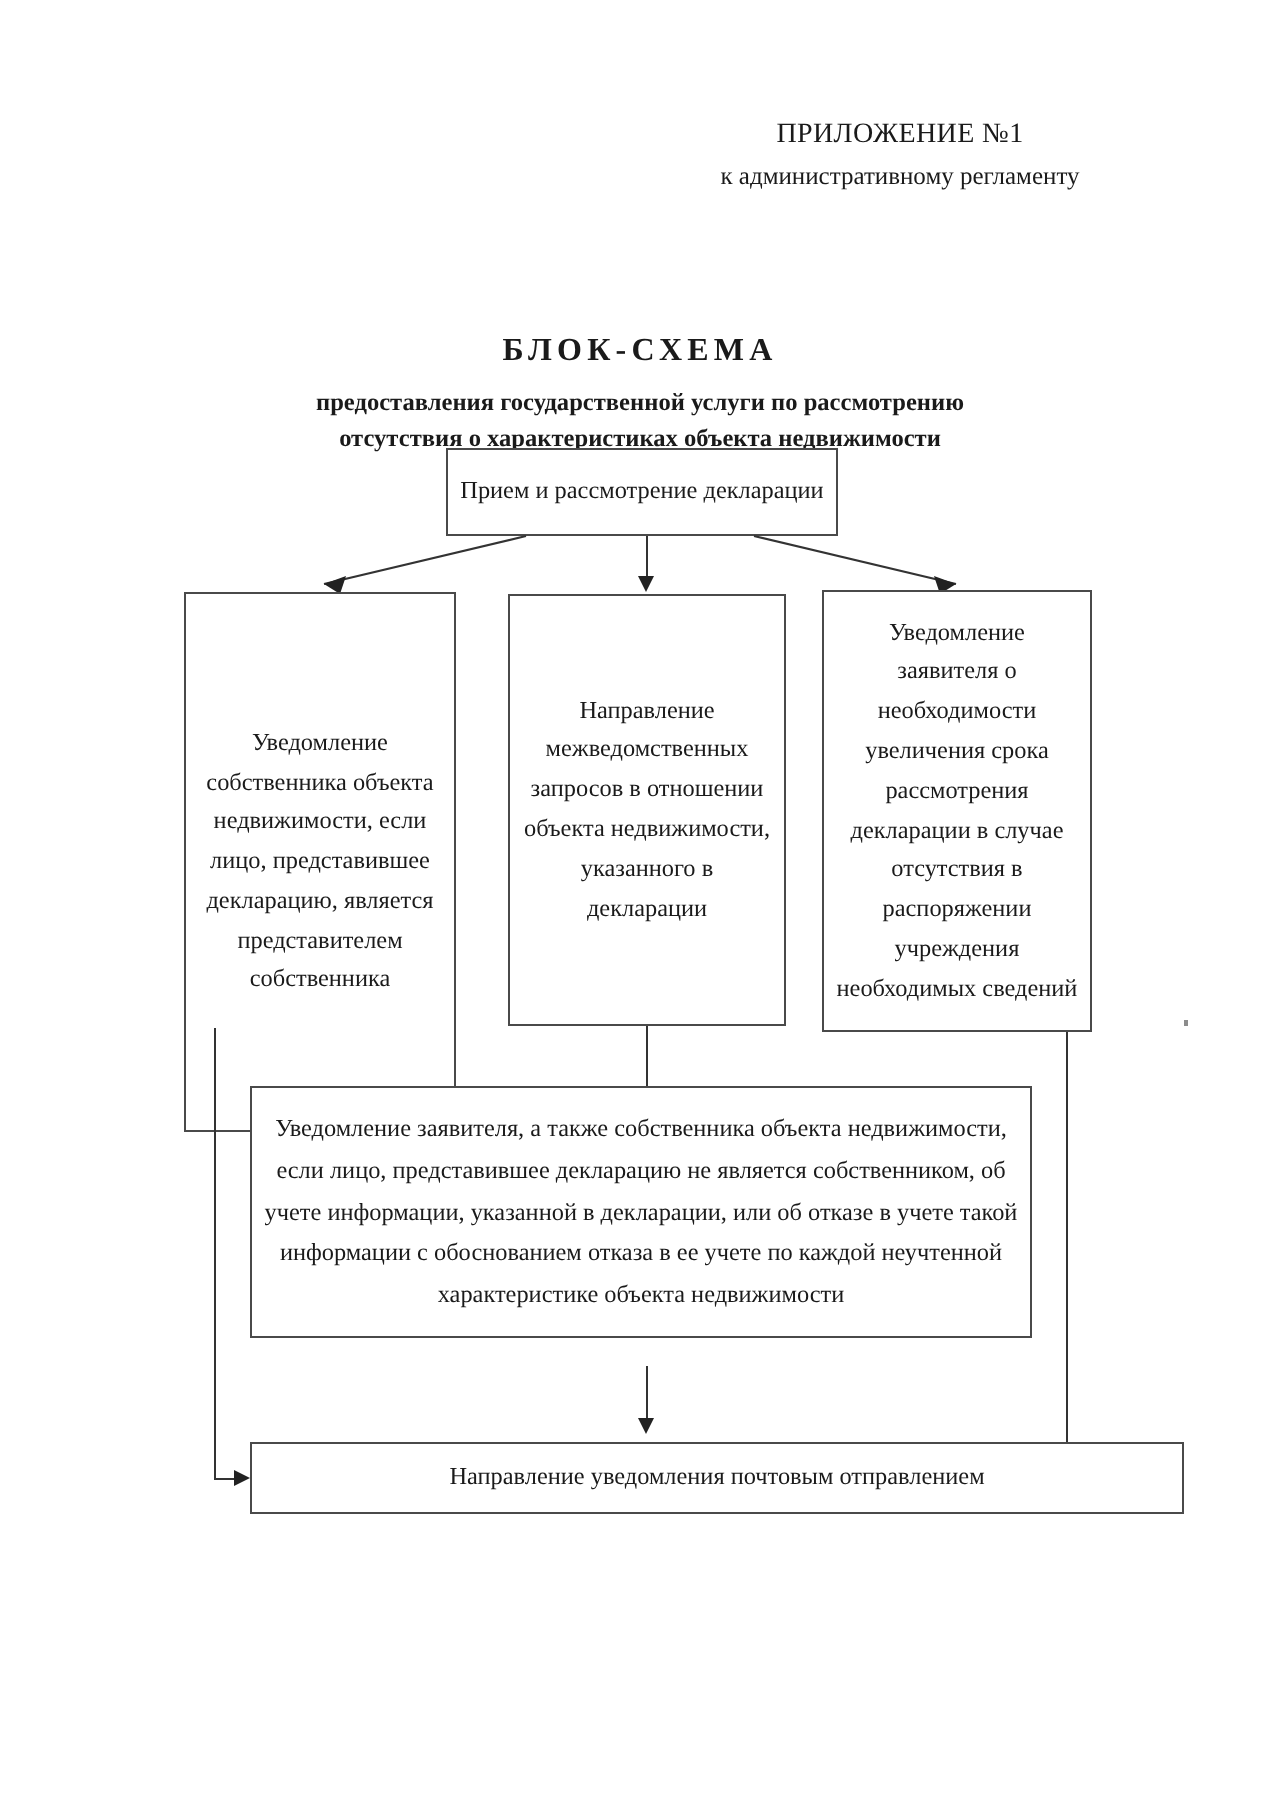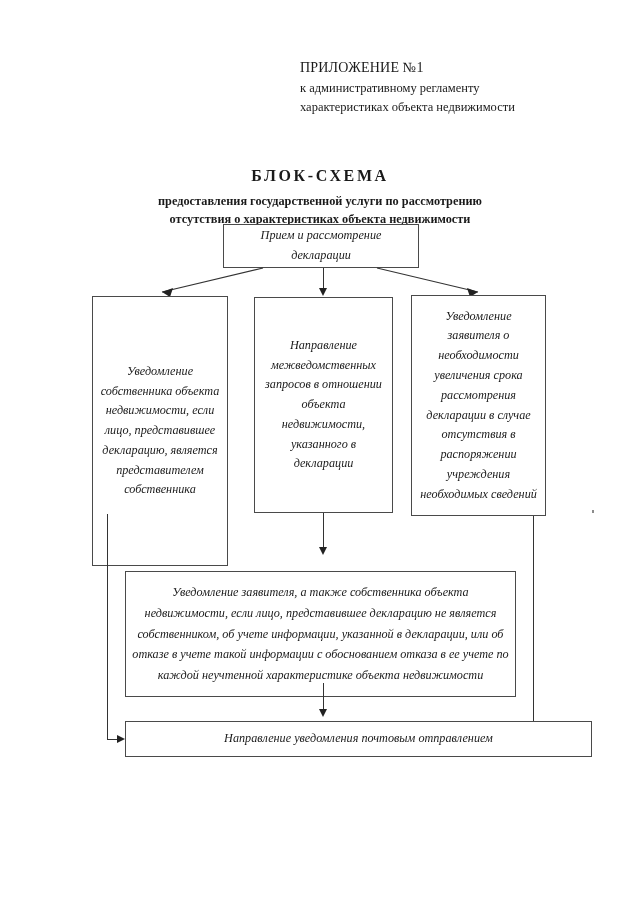--- a/index.html
+++ b/index.html
@@ -20,20 +20,21 @@
     background: #ffffff;
     overflow: hidden;
   }
 
   
   .header-block {
     position: absolute;
     left: 300px;
     top: 57px;
     width: 300px;
+    text-align: center;
     font-size: 12.5px;
     line-height: 1.55;
   }
   .header-line-1 {
     font-size: 14px;
     letter-spacing: 0.2px;
   }
 
   
   .title-block {
@@ -64,29 +65,28 @@
     box-sizing: border-box;
     border: 1px solid #4a4a4a;
     background: #ffffff;
     display: flex;
     align-items: center;
     justify-content: center;
     text-align: center;
     font-size: 12.2px;
     line-height: 1.62;
     padding: 4px 6px;
-    font-style: italic;
   }
   .box span { display: block; width: 100%; }
 
   #box-intake  { left: 223px; top: 224px;  width: 196px; height: 44px; }
   #box-owner   { left: 92px;  top: 296px;  width: 136px; height: 270px; }
   #box-request { left: 254px; top: 297px;  width: 139px; height: 216px; }
   #box-extend  { left: 411px; top: 295px;  width: 135px; height: 221px; }
-  #box-notice  { left: 125px; top: 571px;  width: 391px; height: 126px;
+  #box-notice  { left: 125px; top: 543px;  width: 391px; height: 126px;
                  line-height: 1.72; }
   #box-postal  { left: 125px; top: 721px;  width: 467px; height: 36px; }
 
   
   .vline {
     position: absolute;
     width: 0;
     border-left: 1px solid #333;
   }
   .hline {
@@ -128,21 +128,20 @@
   }
 </style>
 </head>
 <body>
 
 <div id="page">
 
   <div class="header-block">
     <div class="header-line-1">ПРИЛОЖЕНИЕ №1</div>
     <div>к административному регламенту</div>
-    <div>характеристиках объекта недвижимости</div>
   </div>
 
   <div class="title-block">
     <span class="title-main">БЛОК-СХЕМА</span>
     <span class="title-sub">предоставления государственной услуги по рассмотрению</span>
     <span class="title-sub">отсутствия о характеристиках объекта недвижимости</span>
   </div>
 
   <div class="box" id="box-intake">
     <span>Прием и рассмотрение декларации</span>

